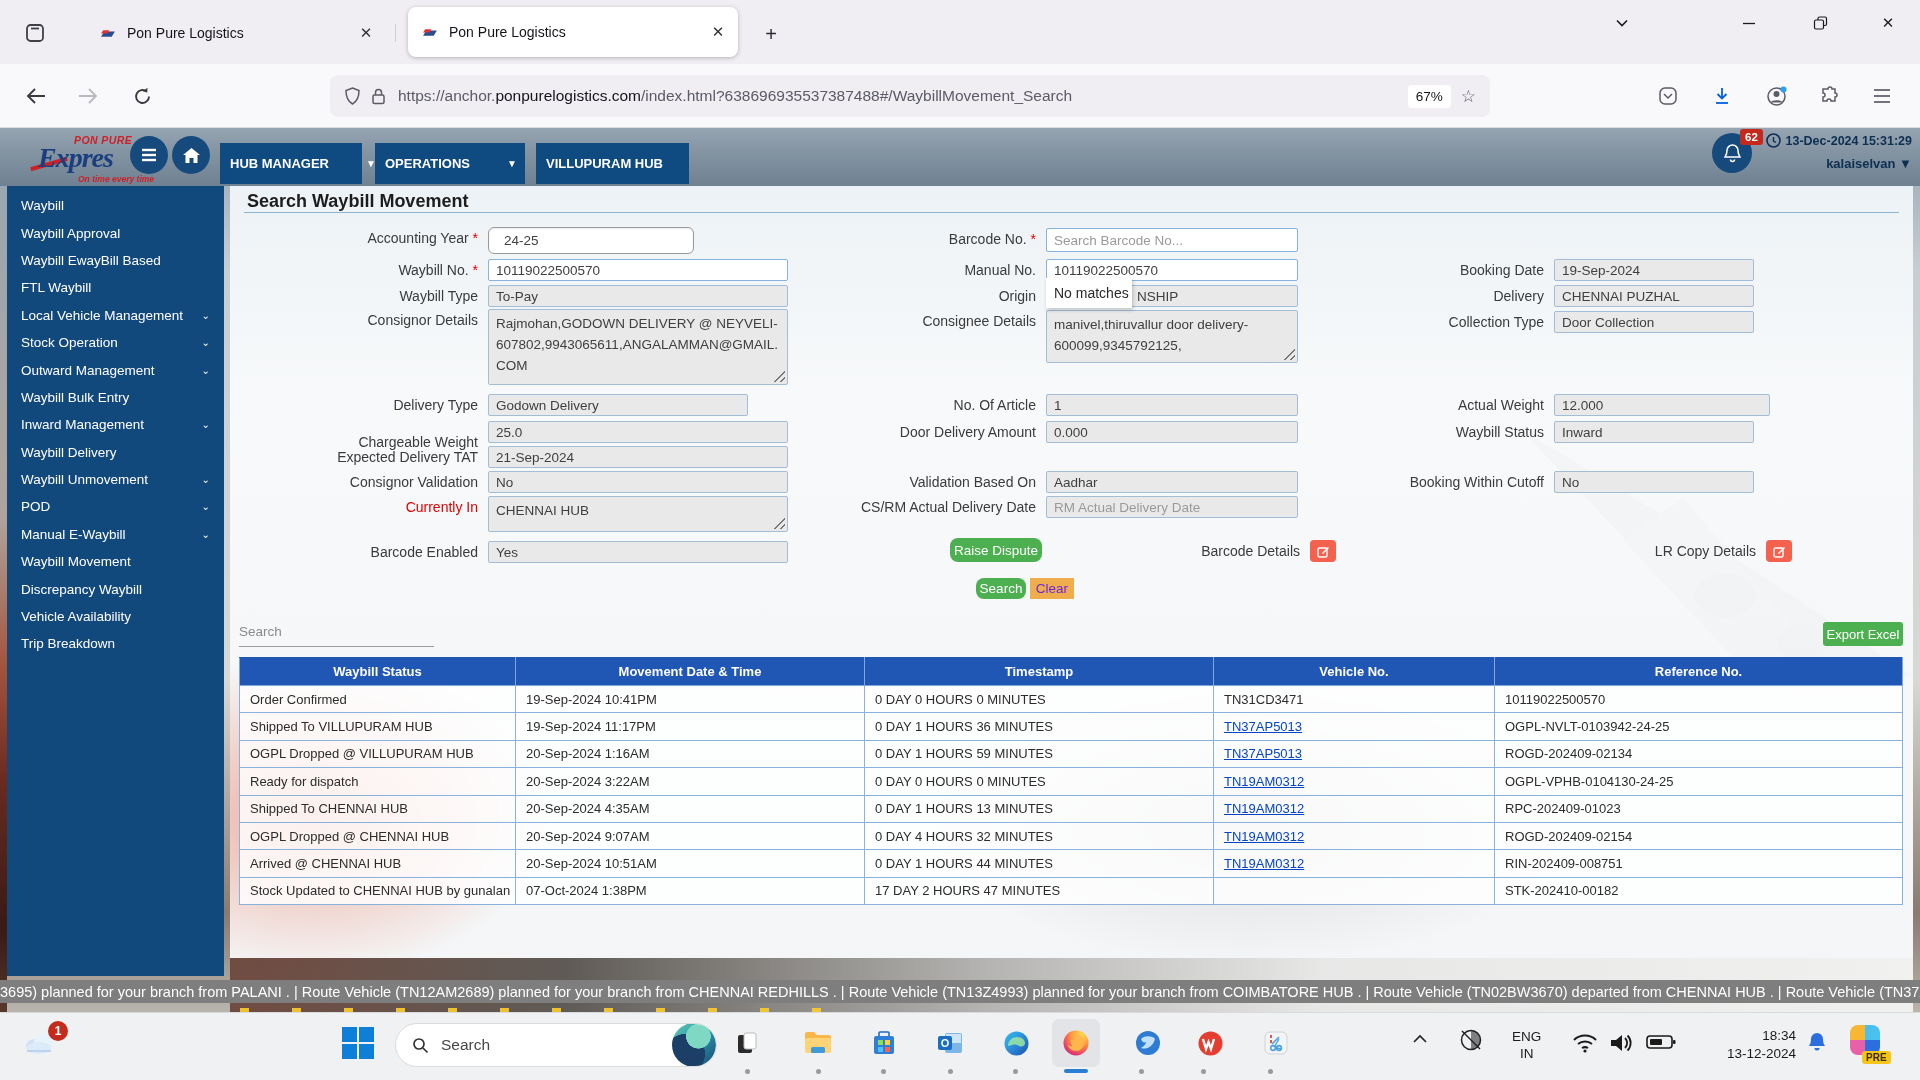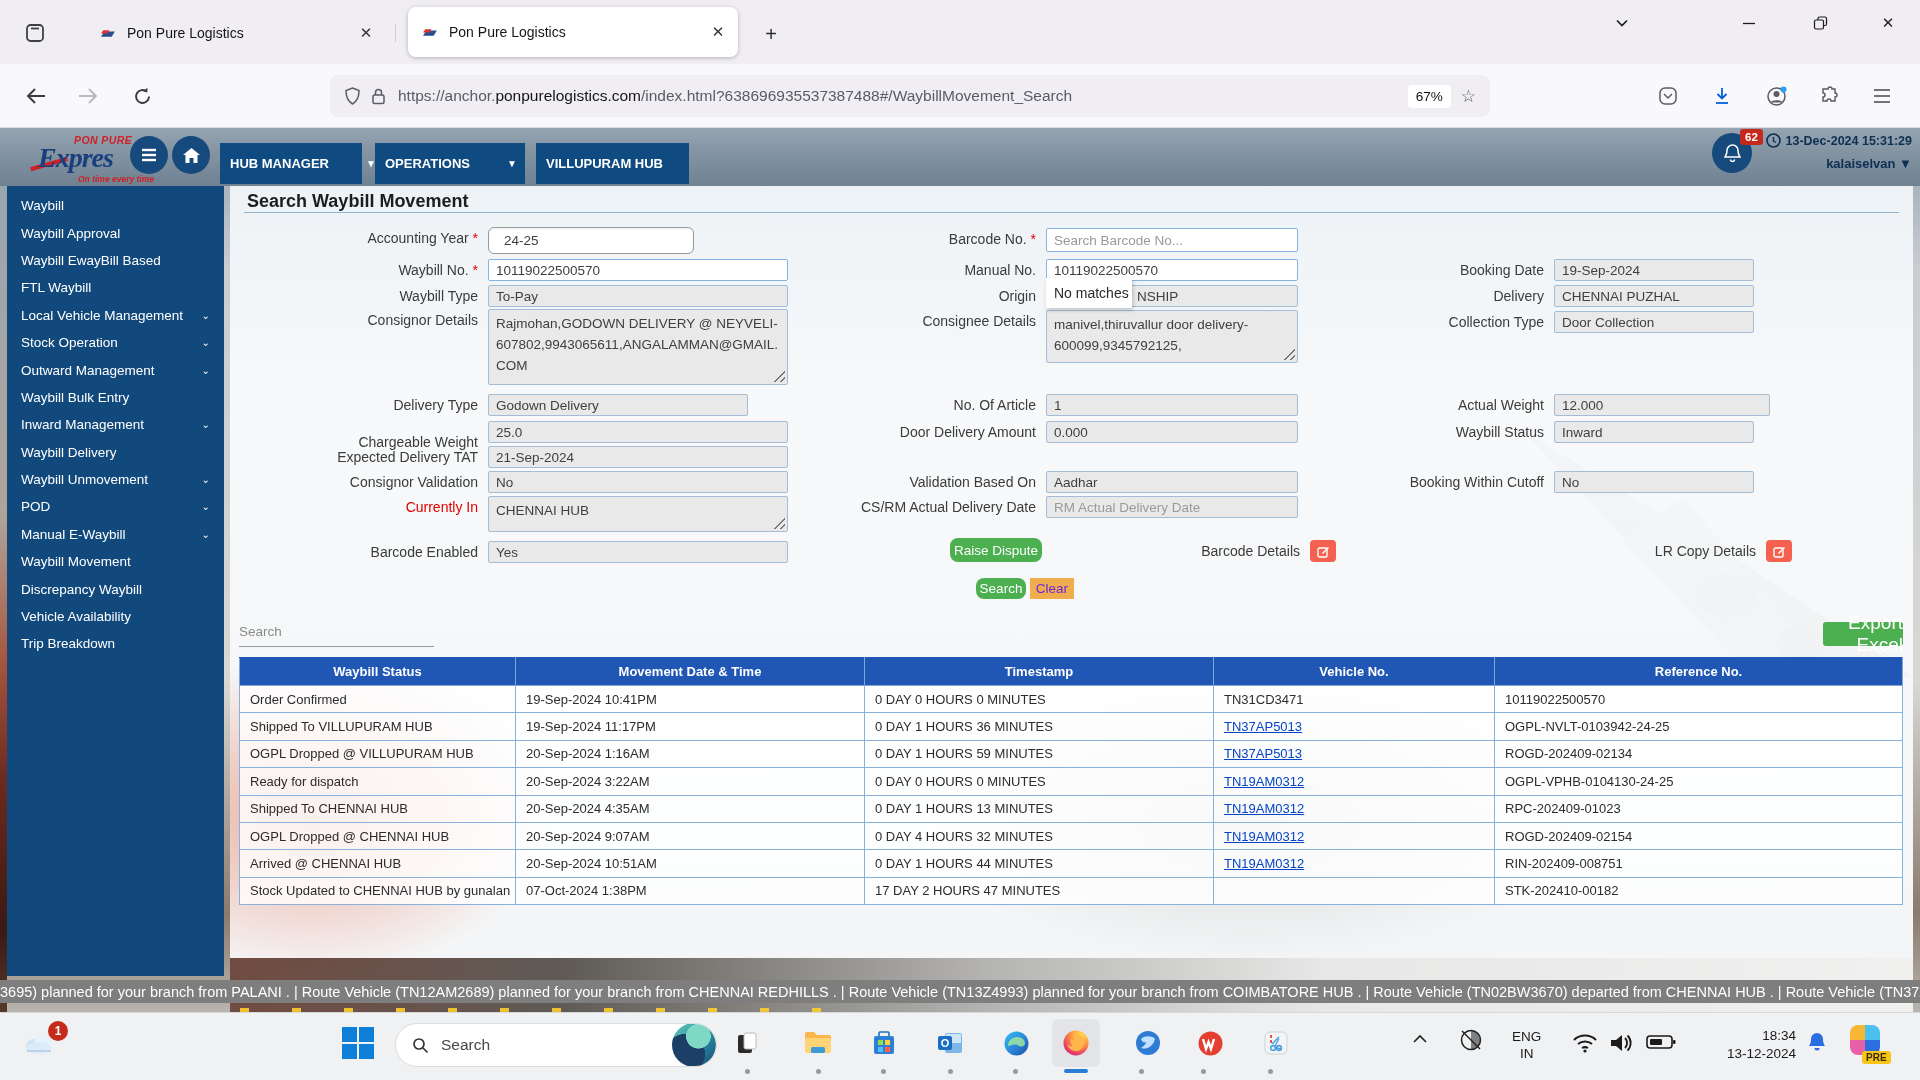--- a/index.html
+++ b/index.html
@@ -86,21 +86,21 @@
   .editbtn { position:absolute; width:26px; height:22px; background:#f4614e; border-radius:4px; color:#fff; display:flex; align-items:center; justify-content:center; font-size:12px; }
 
   .searchlab { position:absolute; left:9px; top:438px; font-size:13.5px; color:#8a8a8a; }
   .searchline { position:absolute; left:9px; top:460px; width:195px; border-top:1px solid #9a9a9a; }
 
   
   .wtable { position:absolute; left:9px; top:471px; width:1664px; border-collapse:collapse; table-layout:fixed; }
   .wtable th { background:#2056b4; color:#fff; font-size:13px; font-weight:bold; height:28px; border:1px solid #7fa8d8; border-top:1px solid #2056b4; }
   .wtable td { background:rgba(255,255,255,.82); font-size:13px; color:#2c2c2c; height:27.4px; border:1px solid #88b2dc; padding:0 0 0 10px; white-space:nowrap; overflow:hidden; }
   .wtable a { color:#0645c5; text-decoration:underline; }
-  .exportbtn { position:absolute; left:1593px; top:436px; width:80px; height:24px; background:#4caf50; color:#fff; font-size:19px; border-radius:3px; display:flex; align-items:center; justify-content:center;text-align:right; }
+  .exportbtn { position:absolute; left:1593px; top:436px; width:80px; height:24px; background:#4caf50; color:#fff; font-size:13px; border-radius:3px; display:flex; align-items:center; justify-content:center;text-align:right; }
 
   
   .ticker { position:absolute; left:0; top:980px; width:1920px; height:23px; background:#7e7e7e; color:#fff; font-size:14.5px; display:flex; align-items:center; white-space:nowrap; overflow:hidden; }
 
   
   .taskbar { position:absolute; left:0; top:1012px; width:1920px; height:68px; background:#f0f1f3; border-top:1px solid #d8d9da; }
   .tkicon { position:absolute; top:10px; width:40px; height:40px; display:flex; align-items:center; justify-content:center; }
   .tkdot { position:absolute; top:56px; width:5px; height:5px; border-radius:50%; background:#9a9a9a; }
   .weather { position:absolute; left:22px; top:16px; font-size:26px; }
   .wbadge { position:absolute; left:48px; top:8px; width:20px; height:20px; border-radius:50%; background:#c52b1d; color:#fff; font-size:12px; font-weight:bold; display:flex; align-items:center; justify-content:center; }

